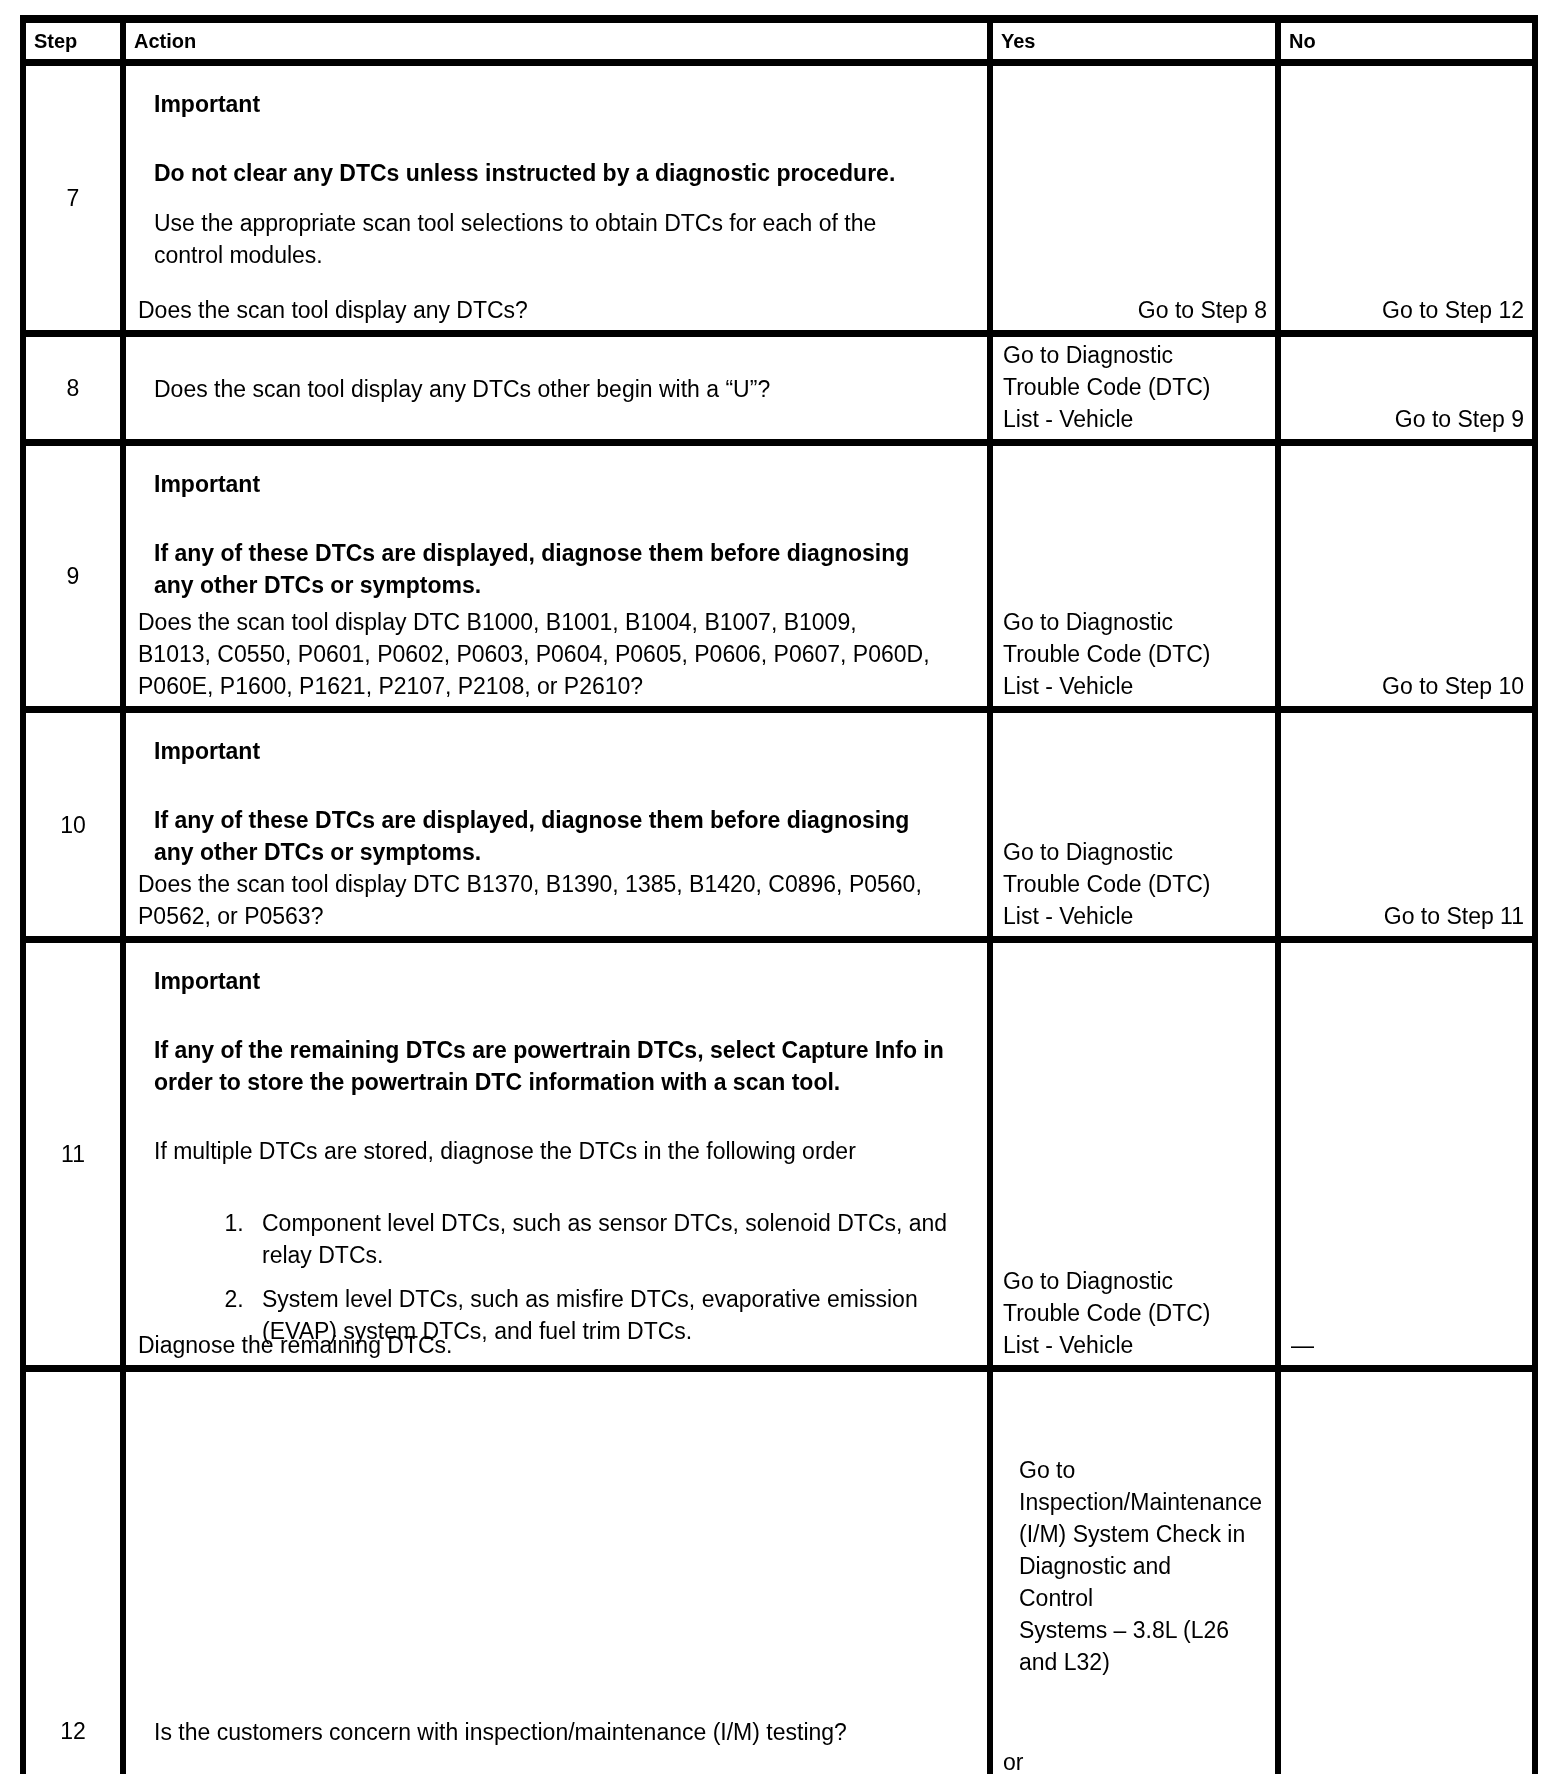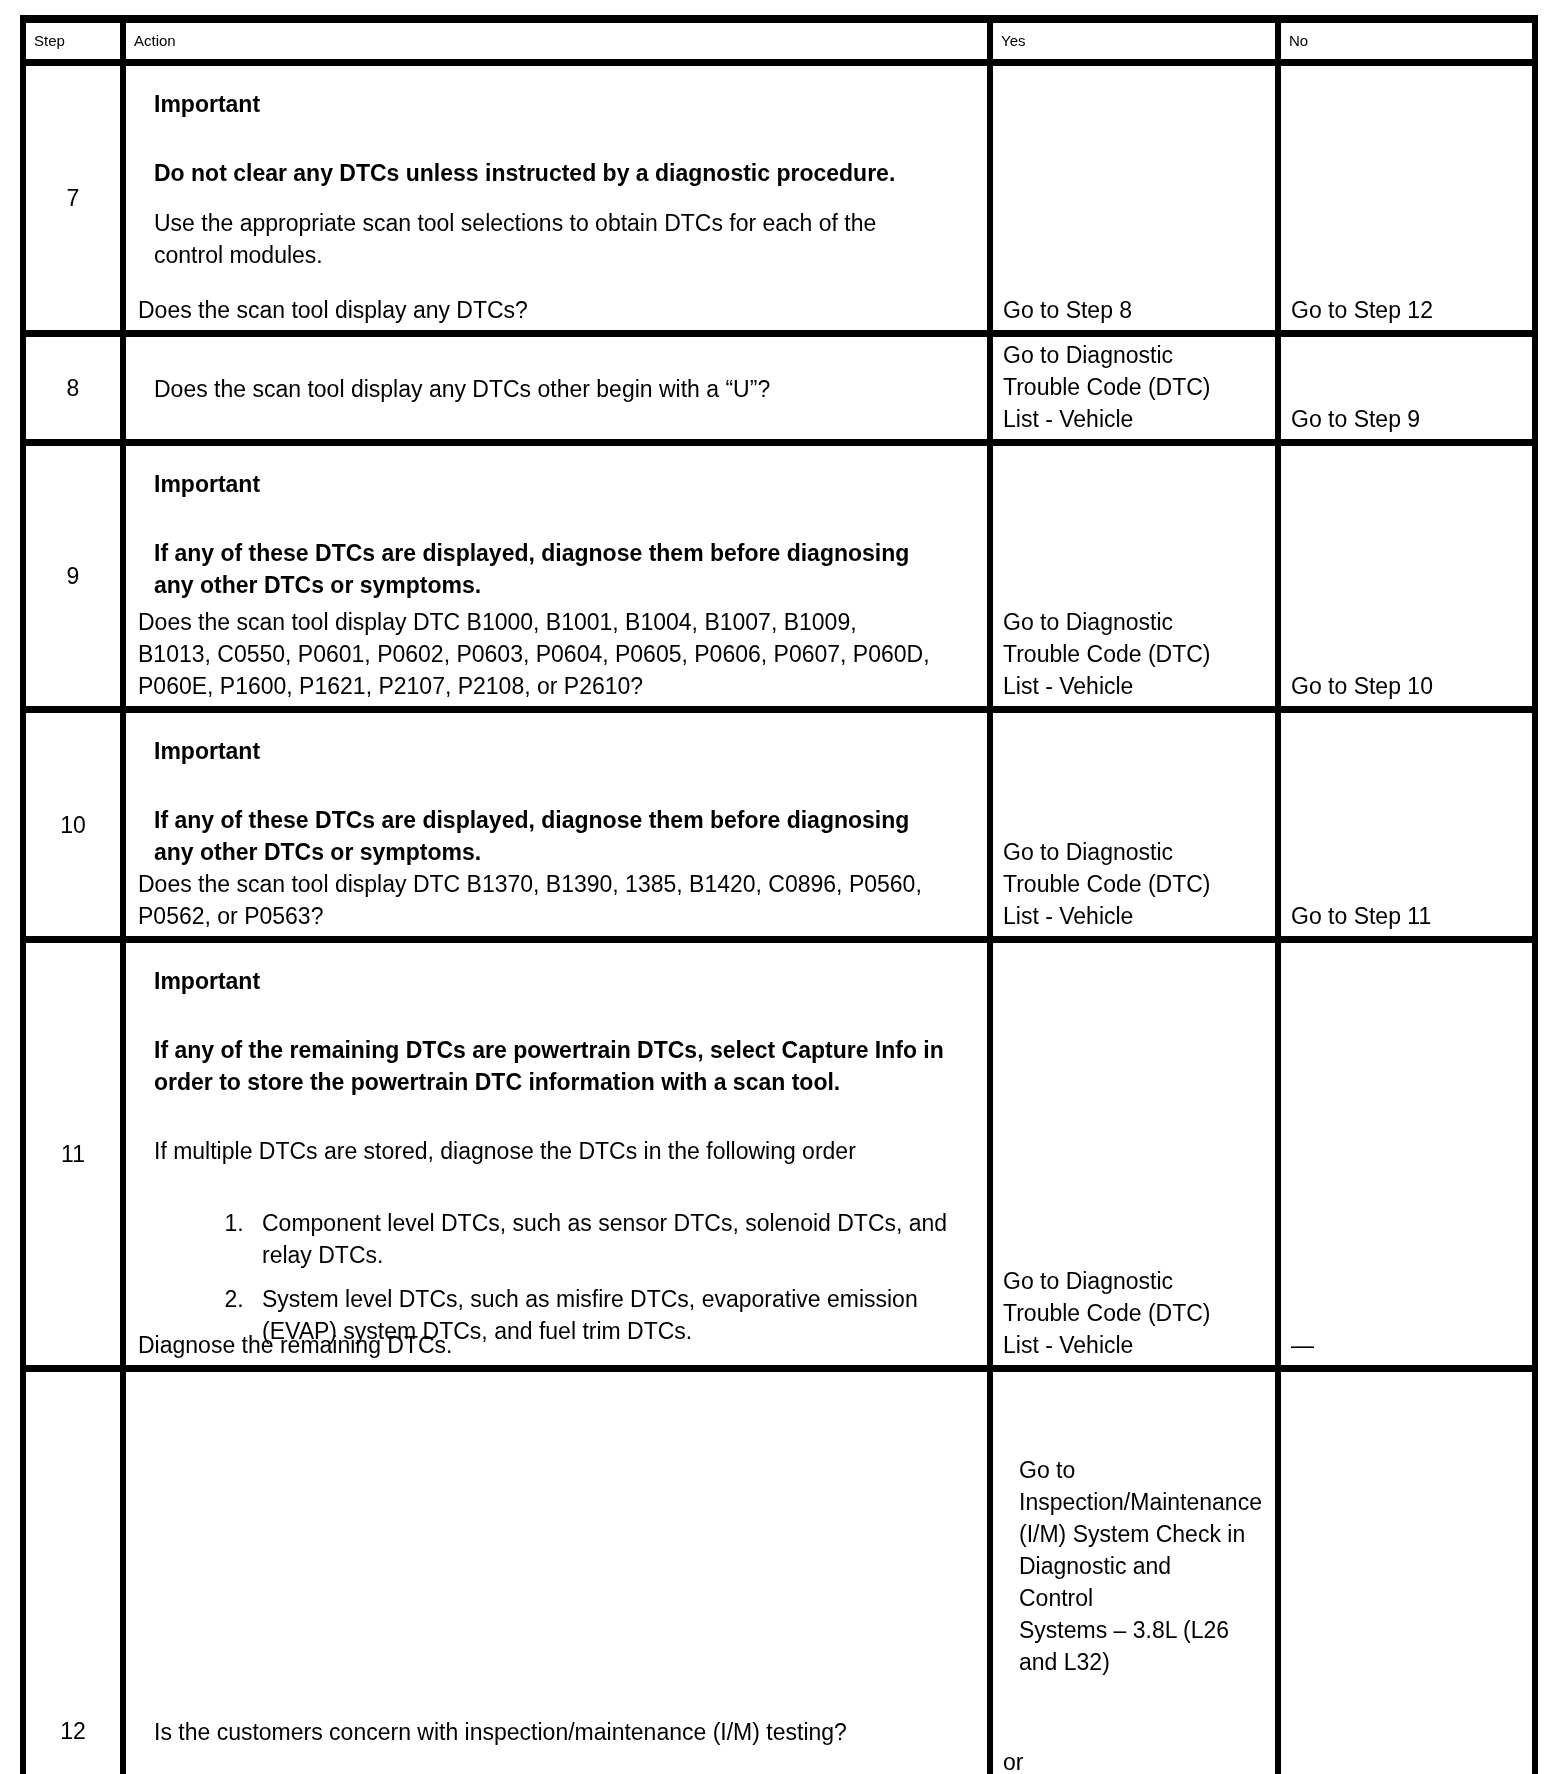--- a/index.html
+++ b/index.html
@@ -23,33 +23,33 @@
   tr.hdr  { height: 43px;  }
   tr.r7   { height: 271px; }
   tr.r8   { height: 100px; }
   tr.r9   { height: 267px; }
   tr.r10  { height: 230px; }
   tr.r11  { height: 429px; }
   tr.r12  { height: 403px; }
 
   th {
     text-align: left; vertical-align: middle;
-    padding: 2px 8px; font-weight: normal; font-size: 15px;
+    padding: 2px 8px; font-weight: bold; font-size: 20px;
   }
   td.step { text-align: center; vertical-align: middle; padding: 0; }
   td.action {
     vertical-align: top; position: relative;
     padding: 6px 10px 4px 12px; text-align: left;
   }
   td.action.mid { vertical-align: middle; }
   td.ans {
     vertical-align: bottom; text-align: left;
     padding: 2px 8px 4px 10px; white-space: pre-line;
   }
-  td.ans.center { text-align: left; }
+  td.ans.center { text-align: right; }
   td.ans.top { vertical-align: top; }
 
   .stack p { margin: 16px; white-space: pre-line; }
   p.b { font-weight: bold; }
   .mt { margin-top: 37px !important; }
   .mt-sm { margin-top: 18px !important; }
   p.q {
     position: absolute; left: 12px; right: 10px; bottom: 4px;
     margin: 0; white-space: pre-line;
   }

